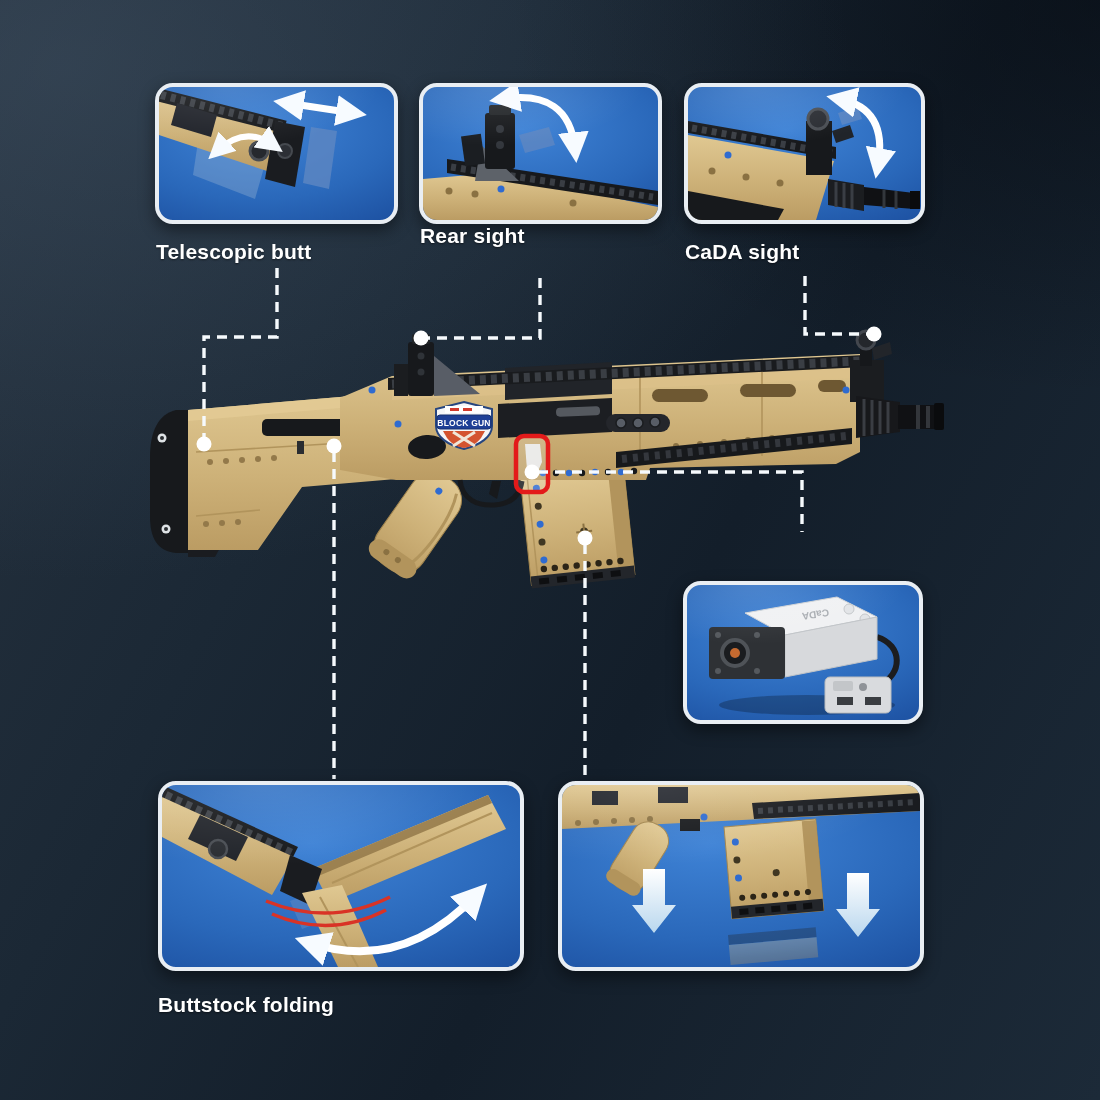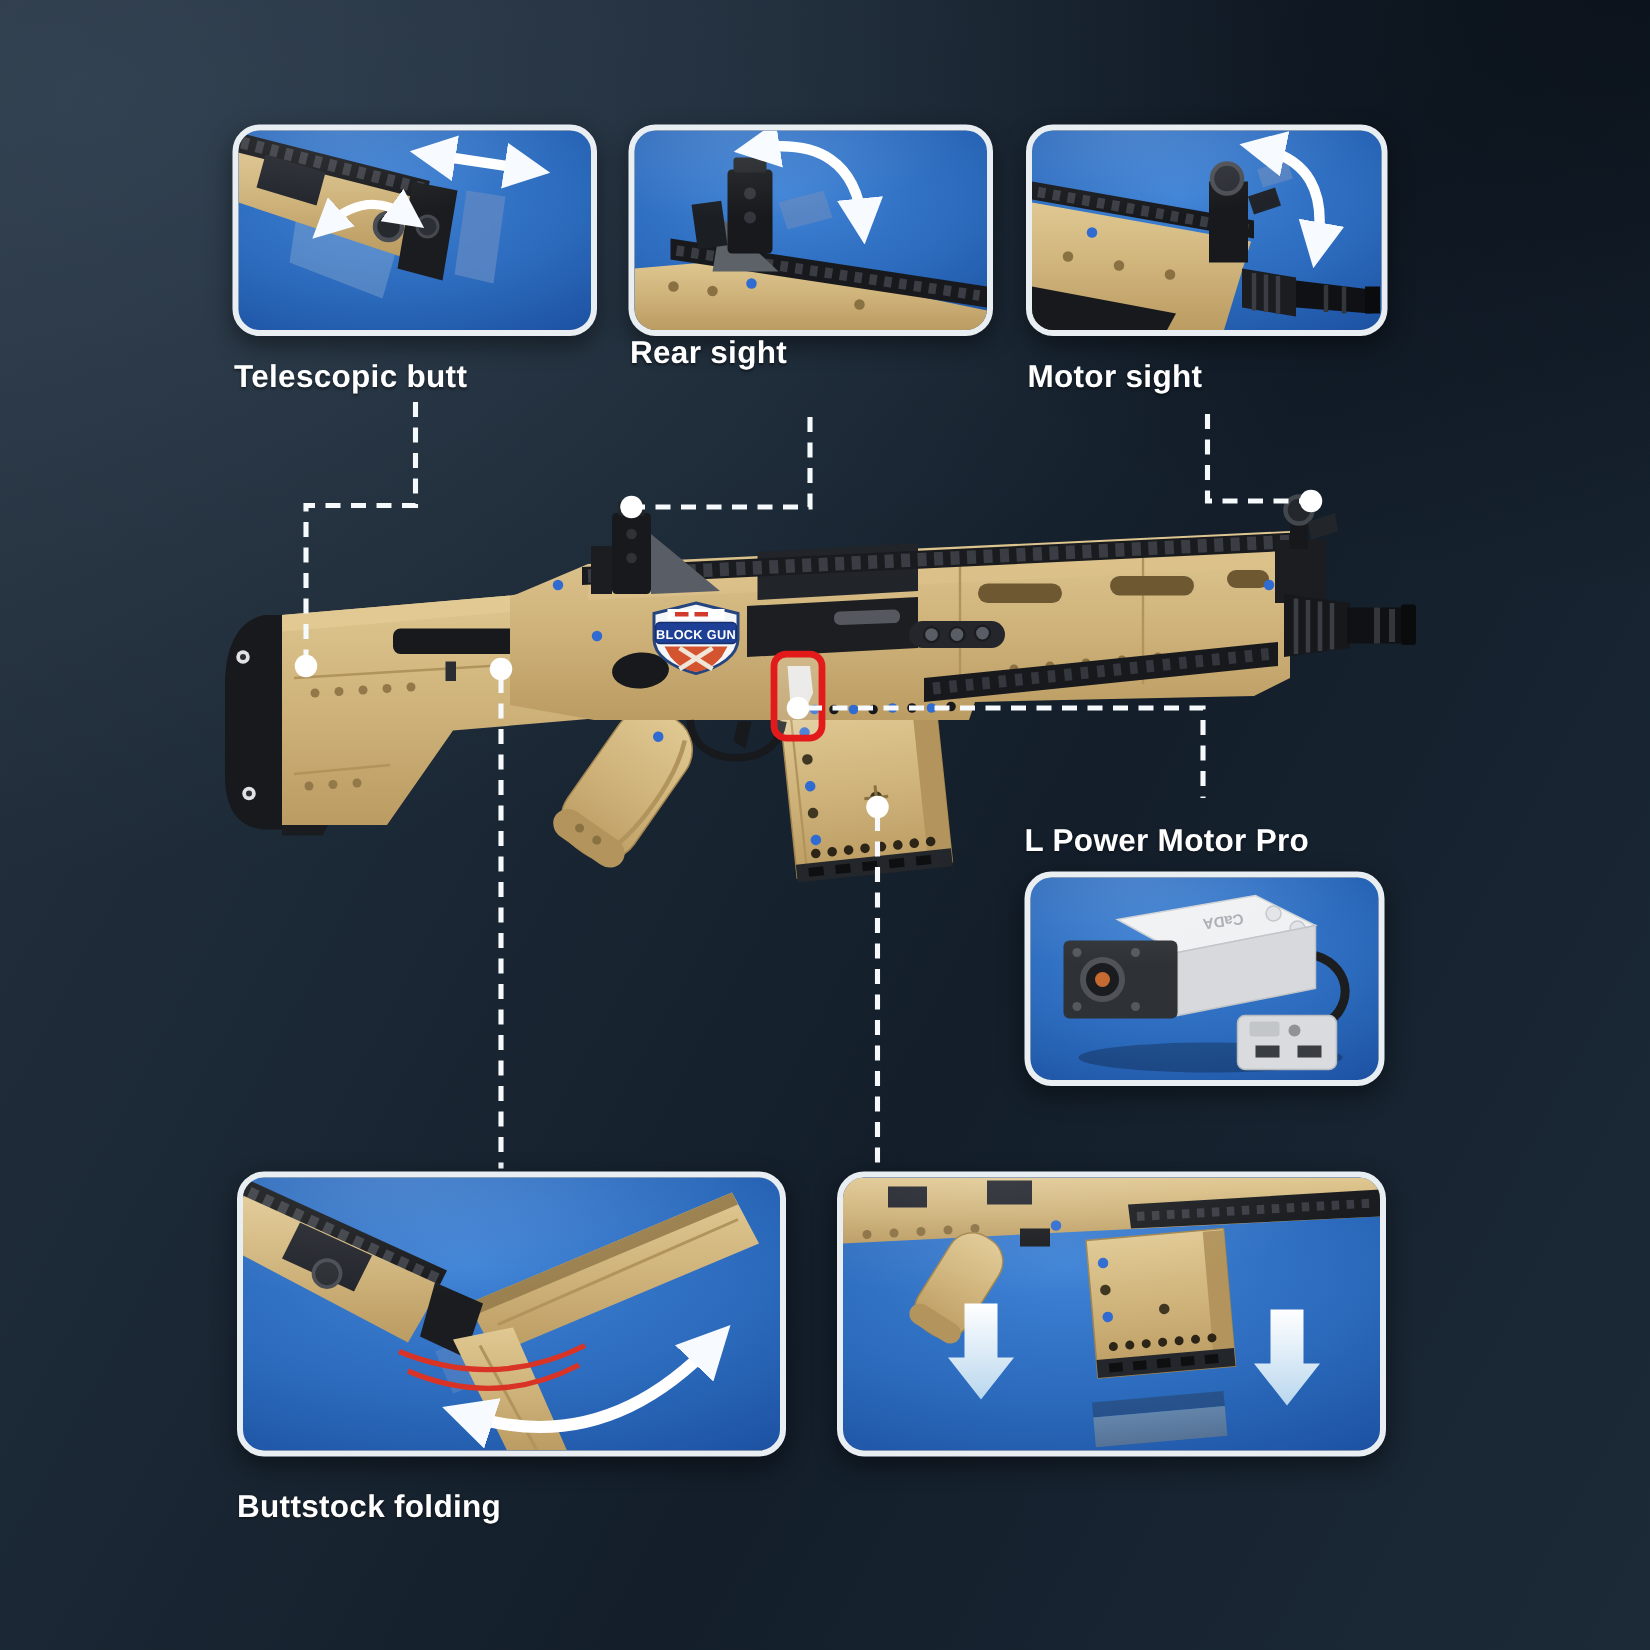--- a/index.html
+++ b/index.html
@@ -396,17 +396,16 @@
             <rect x="72" y="83" width="9" height="6"></rect>
           </g>
       </g>
       <polygon points="81,84 103,84 103,120 114,120 92,148 70,120 81,120" fill="url(#arrowG)"></polygon>
       <polygon points="285,88 307,88 307,124 318,124 296,152 274,124 285,124" fill="url(#arrowG)"></polygon>
     </svg>
   </div>
 
   <div class="flabel" style="left:156px;top:239px;width:241px">Telescopic butt</div>
   <div class="flabel" style="left:420px;top:223px;width:241px">Rear sight</div>
-  <div class="flabel" style="left:685px;top:239px;width:239px">Motor sight</div>
-  <div class="flabel" style="left:683px;top:548px;width:240px">L Power Motor Pro</div>
+  <div class="flabel" style="left:685px;top:239px;width:239px">CaDA sight</div>
   <div class="flabel" style="left:158px;top:992px;width:366px">Buttstock folding</div>
 
 </div>
 
 </body></html>

